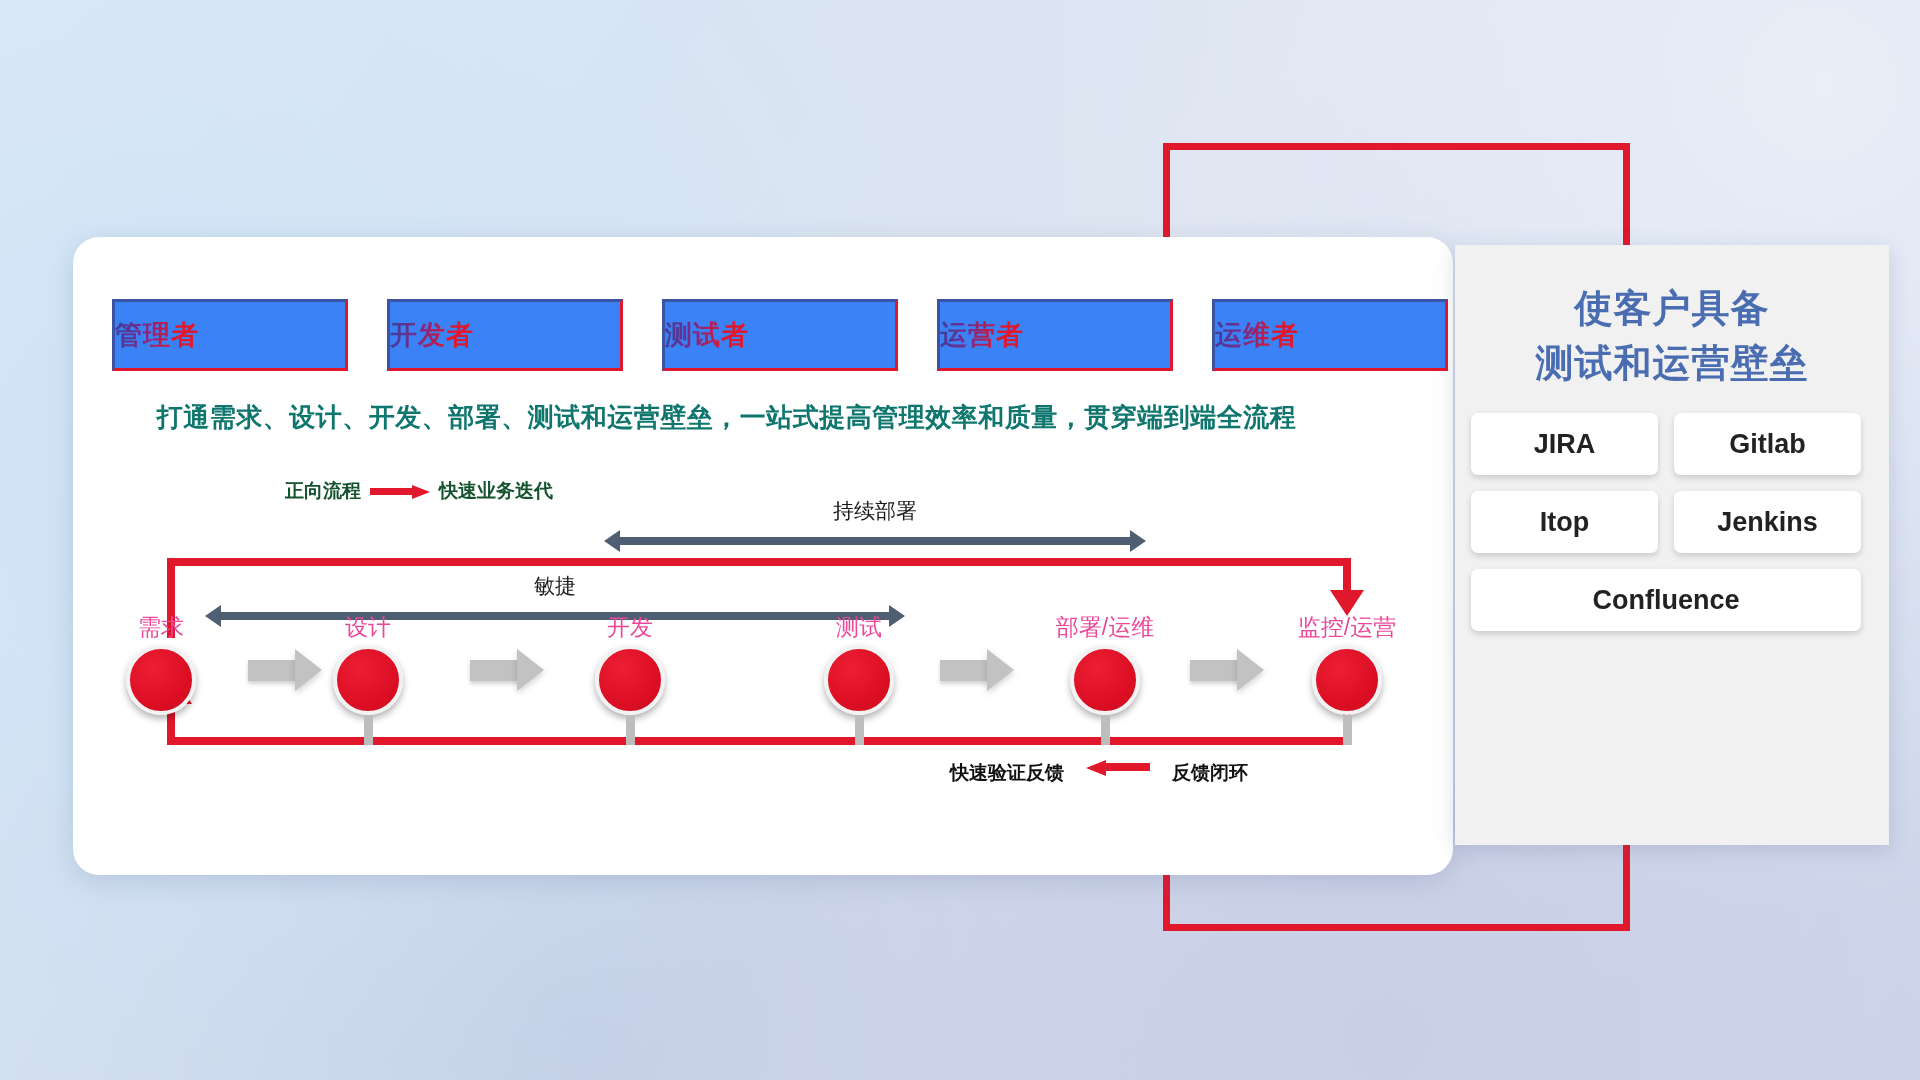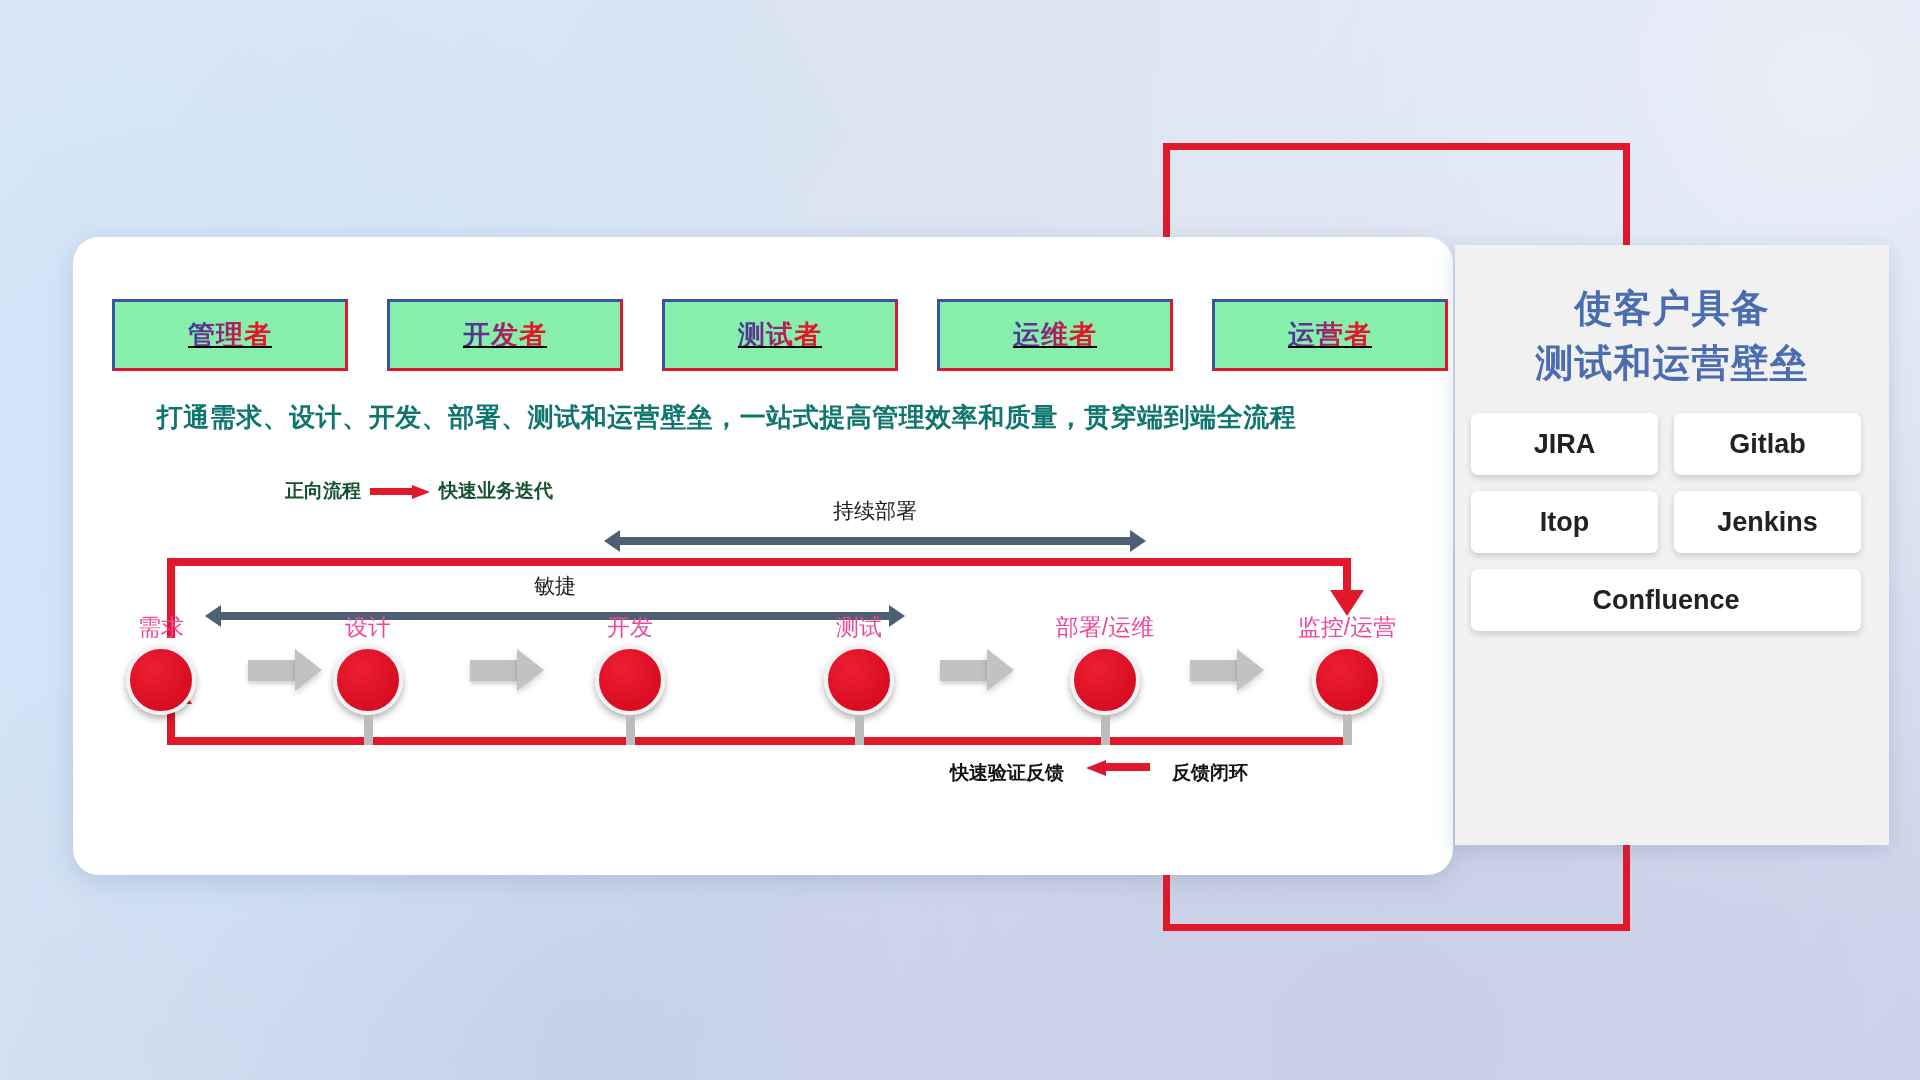--- a/index.html
+++ b/index.html
@@ -27,24 +27,24 @@
   
   #main-card{
     position:absolute;left:73px;top:237px;width:1380px;height:638px;
     background:#ffffff;border-radius:26px;
     box-shadow:0 6px 26px rgba(80,100,140,.20);
   }
 
   
   #roles{position:absolute;left:112px;top:299px;display:flex;gap:39px;}
   .role-box{
-    width:230px;height:66px;background:#86efac;
+    width:230px;height:66px;background:#3b82f6;
     border-top:3px solid #3a53a4;border-left:3px solid #3a53a4;
     border-right:3px solid #e1172b;border-bottom:3px solid #e1172b;
-    display:flex;align-items:center;justify-content:center;text-decoration:underline;
+    display:flex;align-items:center;
   }
   .role-box span{
     font-size:27px;font-weight:600;letter-spacing:1px;
     background:linear-gradient(100deg,#3b3f9e 0%,#7b2a86 35%,#e1172b 70%);
     -webkit-background-clip:text;background-clip:text;color:transparent;
   }
 
   
   #headline{
     position:absolute;left:0;top:400px;width:1453px;text-align:center;
@@ -152,24 +152,24 @@
     <div class="role-box">
       <span>管理者</span>
     </div>
     <div class="role-box">
       <span>开发者</span>
     </div>
     <div class="role-box">
       <span>测试者</span>
     </div>
     <div class="role-box">
+      <span>运营者</span>
+    </div>
+    <div class="role-box">
       <span>运维者</span>
-    </div>
-    <div class="role-box">
-      <span>运营者</span>
     </div>
   </div>
 
   <div id="headline">打通需求、设计、开发、部署、测试和运营壁垒，一站式提高管理效率和质量，贯穿端到端全流程</div>
 
   <div id="forward-legend">
     <span class="lbl">正向流程</span>
     <span class="red-arrow-r">
       <span class="shaft"></span>
         <span class="head"></span>

